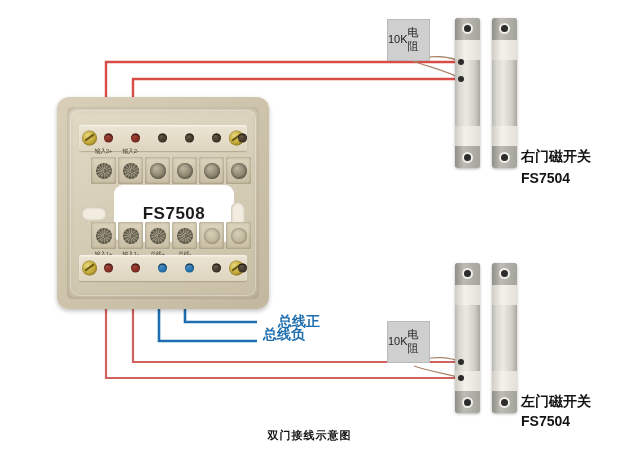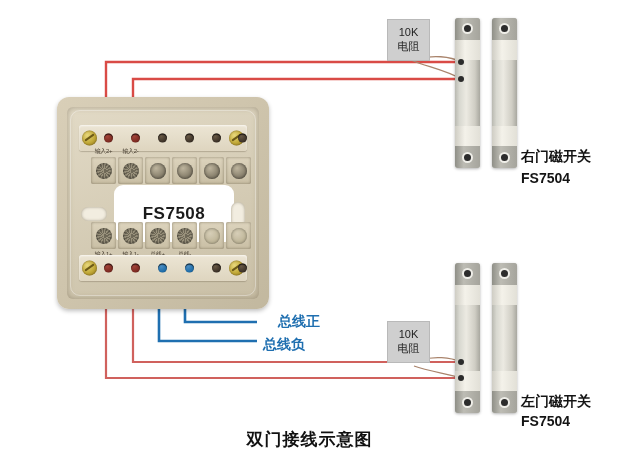--- a/index.html
+++ b/index.html
@@ -238,21 +238,21 @@
   }
 
   
   .resistor {
     position: absolute;
     width: 41px;
     height: 40px;
     background: #cfcfcf;
     border: 1px solid #b9b9b9;
     display: flex;
-    flex-direction: column;
+    flex-direction: row;
     align-items: center;
     justify-content: center;
     font-size: 11px;
     color: #1f1f1f;
     line-height: 1.25;
   }
 
   
   .lbl {
     position: absolute;
@@ -264,21 +264,21 @@
   .lbl.switch-model { font-size: 14px; }
   .lbl.bus {
     color: #1f6fb0;
     font-size: 14px;
     font-weight: bold;
   }
   .caption {
     position: absolute;
     left: 0; right: 12px;
     text-align: center;
-    font-size: 17px;
+    font-size: 11px;
     font-weight: bold;
     color: #111111;
     letter-spacing: 1px;
   }
 </style>
 </head>
 <body>
 
 <div id="stage">
 
@@ -417,17 +417,17 @@
     <div>电阻</div>
   </div>
 
   <div class="lbl switch-name" style="left:521px; top:148px;">右门磁开关</div>
   <div class="lbl switch-model" style="left:521px; top:170px;">FS7504</div>
 
   <div class="lbl switch-name" style="left:521px; top:393px;">左门磁开关</div>
   <div class="lbl switch-model" style="left:521px; top:413px;">FS7504</div>
 
   <div class="lbl bus" style="left:278px; top:313px;text-align:center;">总线正</div>
-  <div class="lbl bus" style="left:263px; top:336px;">总线负</div>
+  <div class="lbl bus" style="left:263px; top:326px;">总线负</div>
 
   <div class="caption" style="top:428px;">双门接线示意图</div>
 
 </div>
 
 </body></html>

